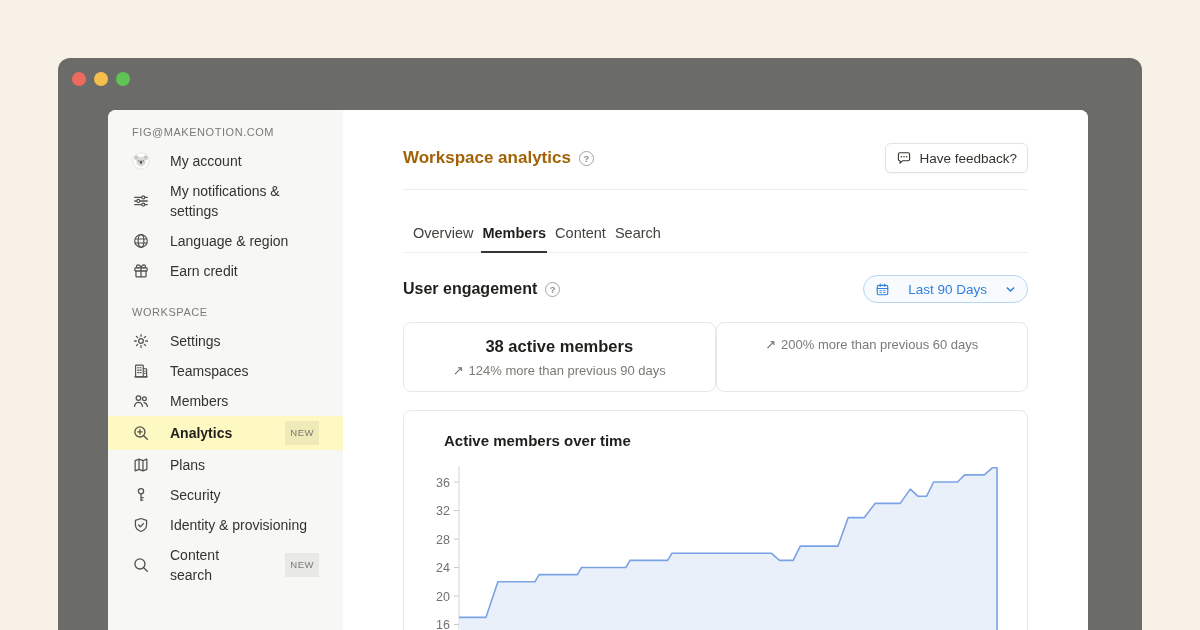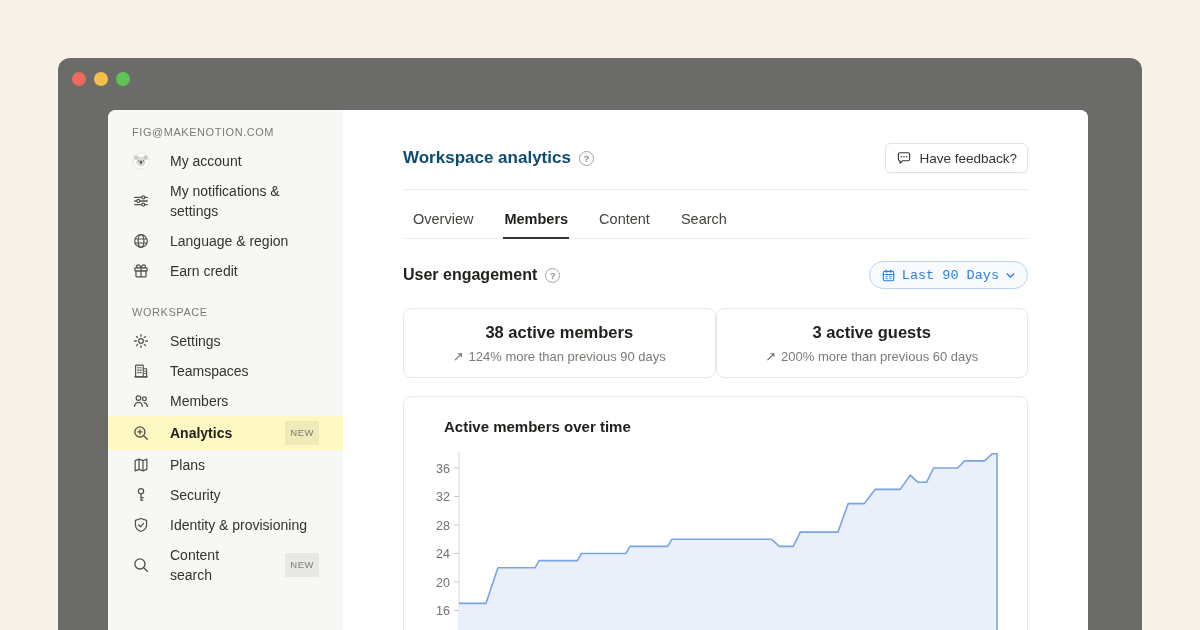--- a/index.html
+++ b/index.html
@@ -42,45 +42,45 @@
   .sb-icon svg { width:18px; height:18px; }
   .sb-label { flex:1; }
   .badge {
     font-size:9.5px; font-weight:500; color:#7c7a75; background:rgba(0,0,0,.06);
     border-radius:0; padding:2px 5px; letter-spacing:.5px; margin-left:2px; flex-shrink:0;
   }
   
   .main { flex:1; background:#fff; padding:0 60px; position:relative; }
   .header-row { display:flex; justify-content:space-between; align-items:center; margin-top:34px; height:28px; }
   .title-wrap { display:flex; align-items:center; gap:8px; }
-  h1.page-title { font-size:17px; font-weight:600; color:#0c4a6e; margin:0; }
+  h1.page-title { font-size:17px; font-weight:600; color:#a16207; margin:0; }
   .help {
     width:15px; height:15px; border:1.2px solid #a6a49f; border-radius:50%;
     color:#8f8d88; font-size:9.5px; font-weight:700; display:flex; align-items:center;
     justify-content:center; cursor:pointer; flex-shrink:0;
   }
   .feedback-btn {
     display:flex; align-items:center; gap:7px; height:28px; padding:14px 10px;
     background:#fff; border:1px solid #e3e2df; border-radius:6px;
     font-size:13.5px; font-weight:500; color:#35332e; cursor:pointer;
     box-shadow:0 1px 2px rgba(15,15,15,.04);
     font-family:inherit;
   }
   .feedback-btn svg { width:16px; height:16px; }
   .divider { height:1px; background:#eeedeb; margin-top:17px; }
-  .tabs { display:flex; gap:29px; margin-top:21px; border-bottom:1px solid #eeedeb; padding-left:9px; }
+  .tabs { display:flex; gap:7px; margin-top:35px; border-bottom:1px solid #eeedeb; padding-left:9px; }
   .tab { padding:0 1px 10px; font-size:14.5px; color:#44423d; cursor:pointer; }
   .tab.active { font-weight:600; color:#211f1c; border-bottom:2px solid #383632; margin-bottom:-1px; }
   .section-row { display:flex; justify-content:space-between; align-items:center; margin-top:22px; height:28px; }
   h2.section-title { font-size:16px; font-weight:600; color:#211f1c; margin:0; }
   .range-pill {
-    display:flex; align-items:center; gap:6px; height:28px; padding:0 11px;
+    display:flex; align-items:center; gap:18px; height:28px; padding:0 11px;
     border:1px solid #b9d6f3; border-radius:14px; background:#f8fbfe;
     color:#2e7fe0; font-size:13.5px; font-weight:500; cursor:pointer;
-    font-family:Liberation Mono, monospace;
+    font-family:Liberation Sans, sans-serif;
   }
   .range-pill svg.cal { width:15px; height:15px; }
   .range-pill svg.chev { width:11px; height:11px; }
   .cards { display:flex; margin-top:19px; }
   .stat-card { flex:1; border:1px solid #e9e8e5; border-radius:8px; background:#fff; text-align:center; padding:14px 8px 13px; }
   .stat-title { font-size:16.5px; font-weight:600; color:#211f1c; margin:0 0 7px; }
   .stat-sub { font-size:13px; color:#7c7a75; display:flex; justify-content:center; align-items:center; gap:5px; }
   .trend-arrow { color:#6f6d68; font-size:13px; }
   .chart-card {
     position:relative; margin-top:18px; height:300px;
@@ -274,21 +274,20 @@
 
       <div class="cards" id="stat-cards">
           <div class="stat-card">
             <h3 class="stat-title">38 active members</h3>
             <div class="stat-sub">
               <span class="trend-arrow">↗</span>
               <span>124% more than previous 90 days</span>
             </div>
           </div>
           <div class="stat-card">
-            <h3 class="stat-title">3 active guests</h3>
             <div class="stat-sub">
               <span class="trend-arrow">↗</span>
               <span>200% more than previous 60 days</span>
             </div>
           </div>
         </div>
 
       <div class="chart-card">
         <h3 class="chart-title">Active members over time</h3>
         <svg id="chart" width="625" height="250" viewBox="0 0 625 250">

